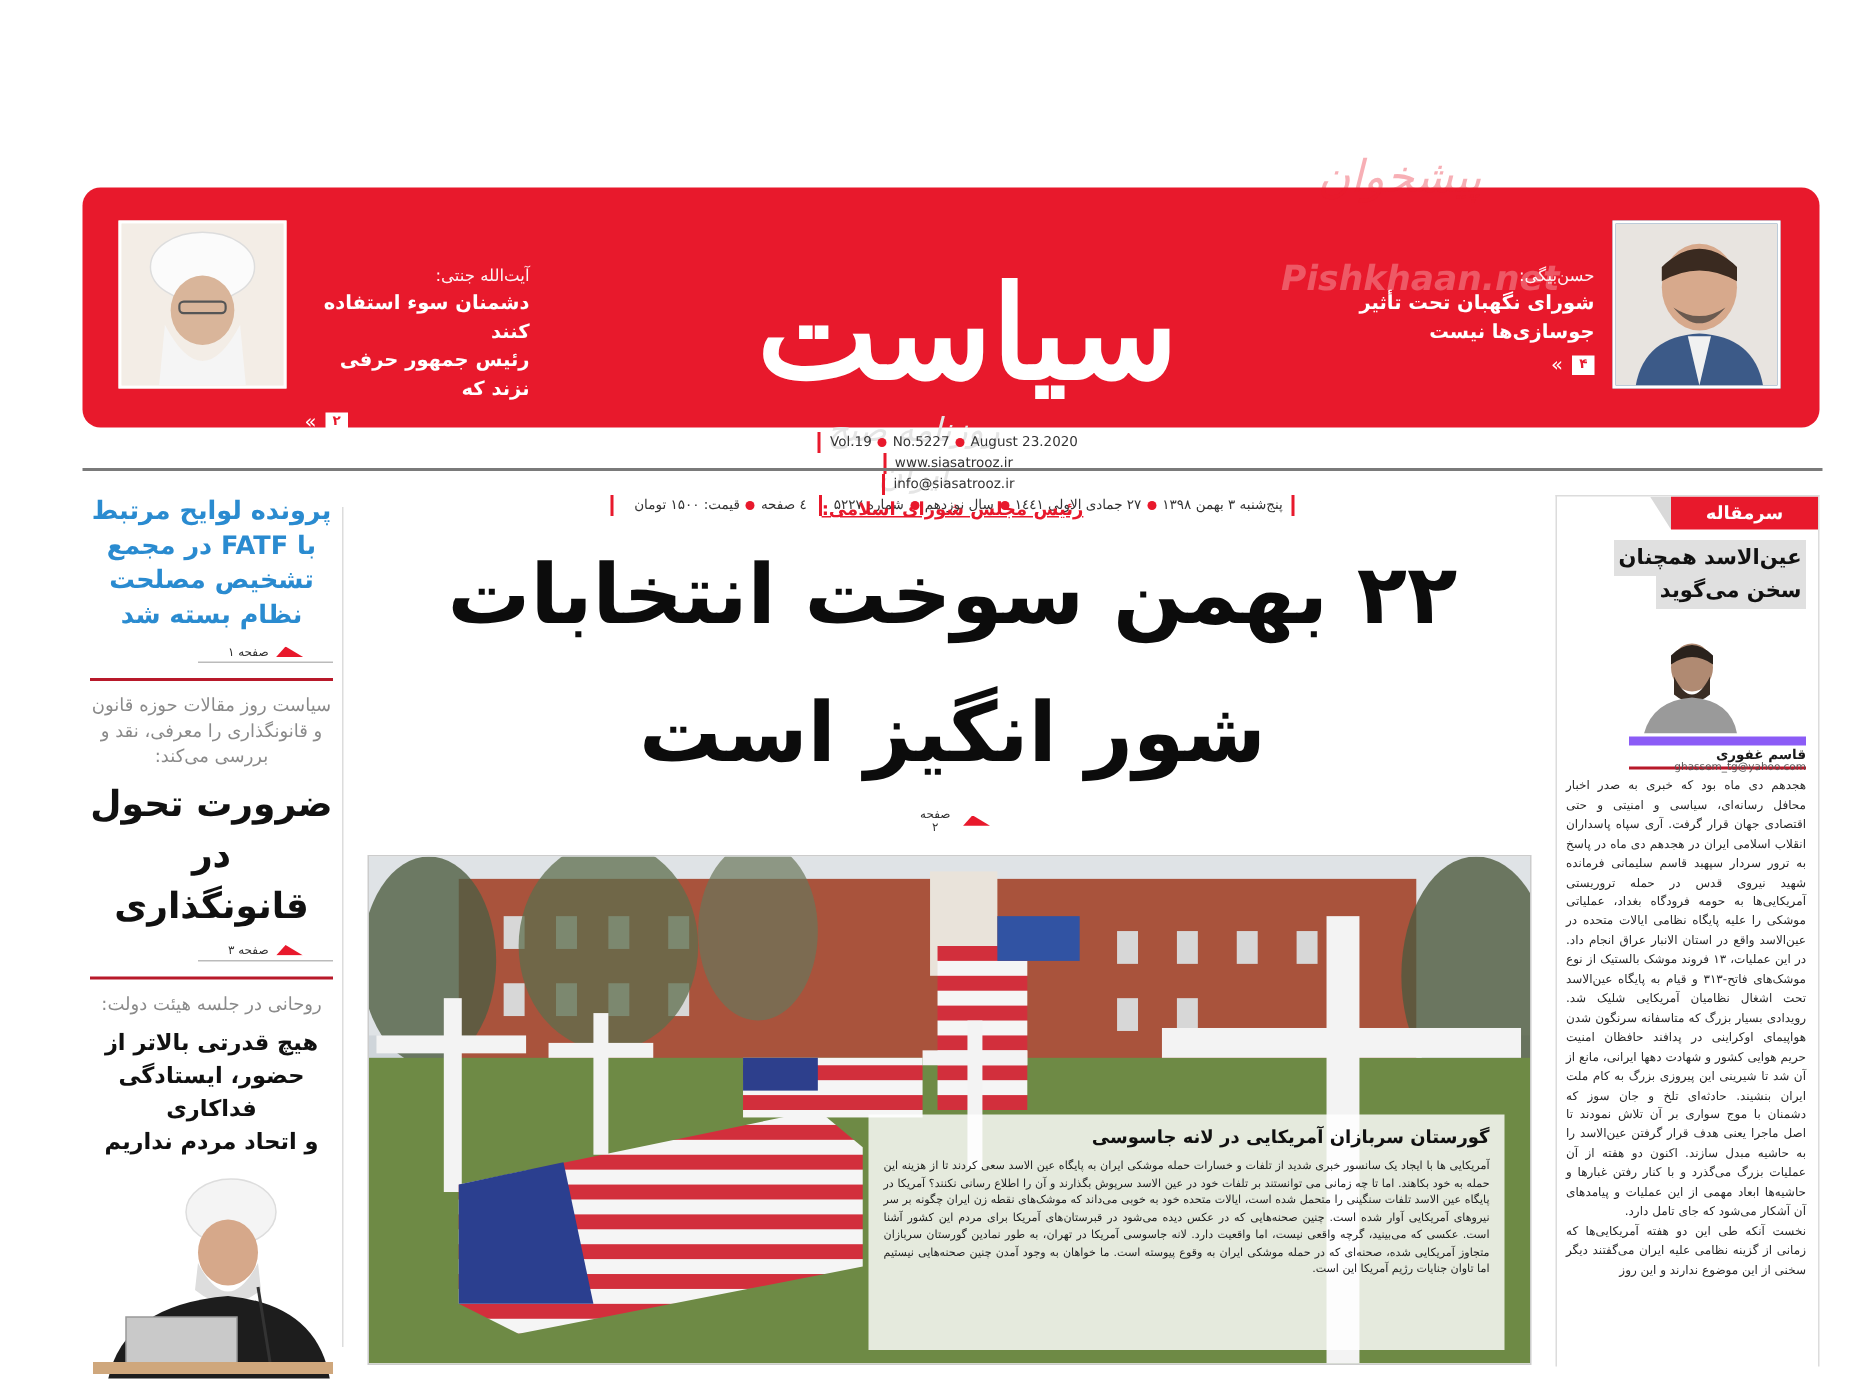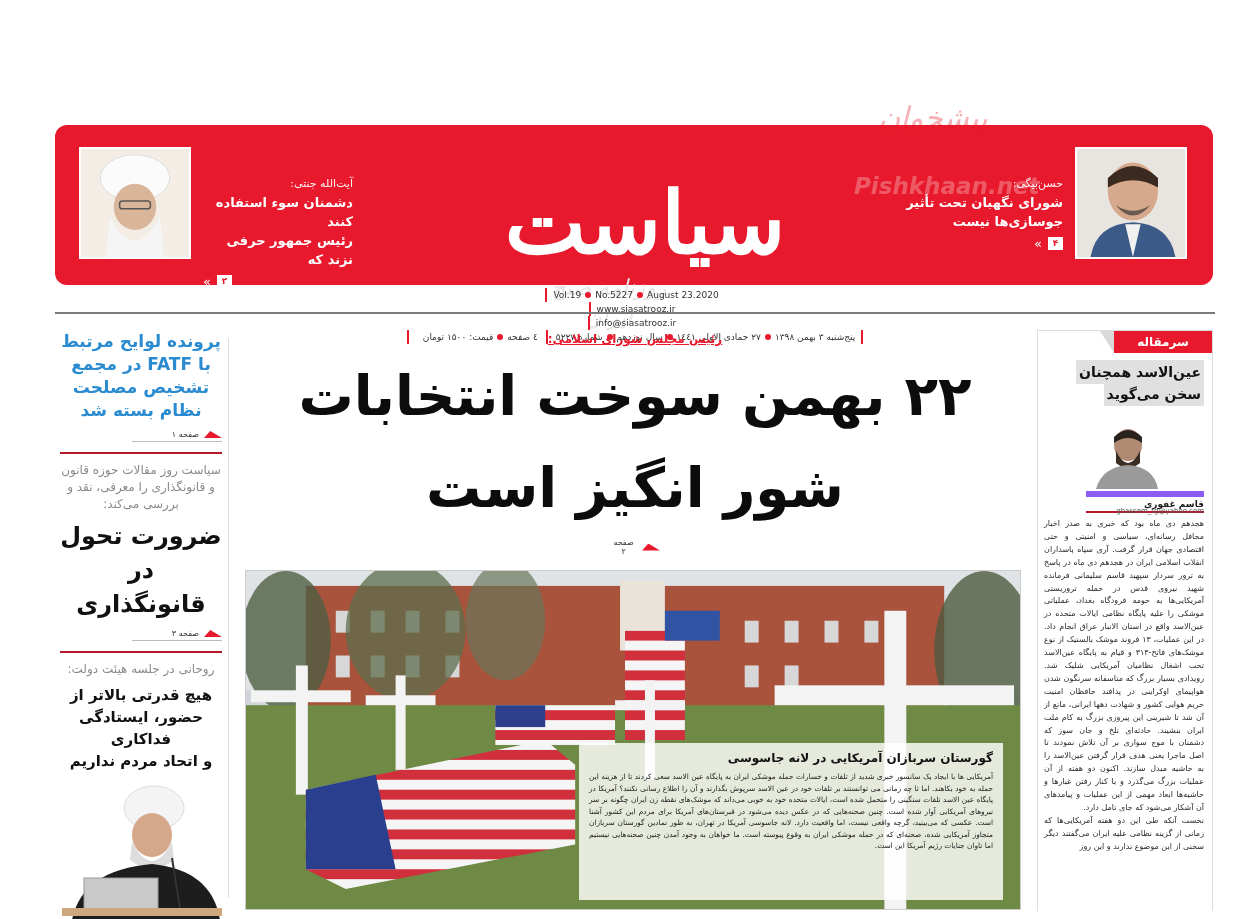--- a/index.html
+++ b/index.html
@@ -65,21 +65,21 @@
   .info-strip .seg.last { border-right: 2px solid #e8192c; }
   .info-strip .fa { direction: rtl; }
   .dot { display: inline-block; width: 6px; height: 6px; border-radius: 50%; background: #e8192c; }
   .rule-top { position: absolute; left: 55px; top: 312px; width: 1160px; height: 2px; background: #7a7a7a; }
 
   
   .left-col { position: absolute; left: 60px; top: 330px; width: 162px; direction: rtl; text-align: right; }
   .vsep-left { position: absolute; left: 228px; top: 338px; width: 1px; height: 560px; background: #dcdcdc; }
   .story-blue { font-size: 17px; font-weight: bold; color: #2a8bd0; line-height: 23px; text-align: center; }
   .page-ref {
-    display: flex; align-items: center; justify-content: flex-start; gap: 5px;
+    display: flex; align-items: center; justify-content: center; gap: 5px;
     font-size: 8px; color: #333; margin-top: 8px; padding-bottom: 2px;
     border-bottom: 1px solid #bbb; width: 90px; margin-right: 0; margin-left: auto;
   }
   .page-ref .flag { width: 18px; height: 7px; background: #e8192c; clip-path: polygon(0 100%, 35% 0, 100% 100%); }
   .left-div { height: 2px; background: #b8192a; margin: 10px 0 8px; }
   .kicker-grey { font-size: 12px; color: #8a8a8a; line-height: 17px; text-align: center; }
   .story-black { font-size: 24px; font-weight: bold; color: #111; line-height: 34px; text-align: center; margin-top: 6px; }
   .story-black2 { font-size: 15px; font-weight: bold; color: #111; line-height: 22px; text-align: center; margin-top: 6px; }
   .rouhani-photo { width: 160px; height: 140px; margin-top: 8px; background: #ffffff; position: relative; overflow: hidden; }
   .rouhani-photo svg { width: 100%; height: 100%; display: block; }

